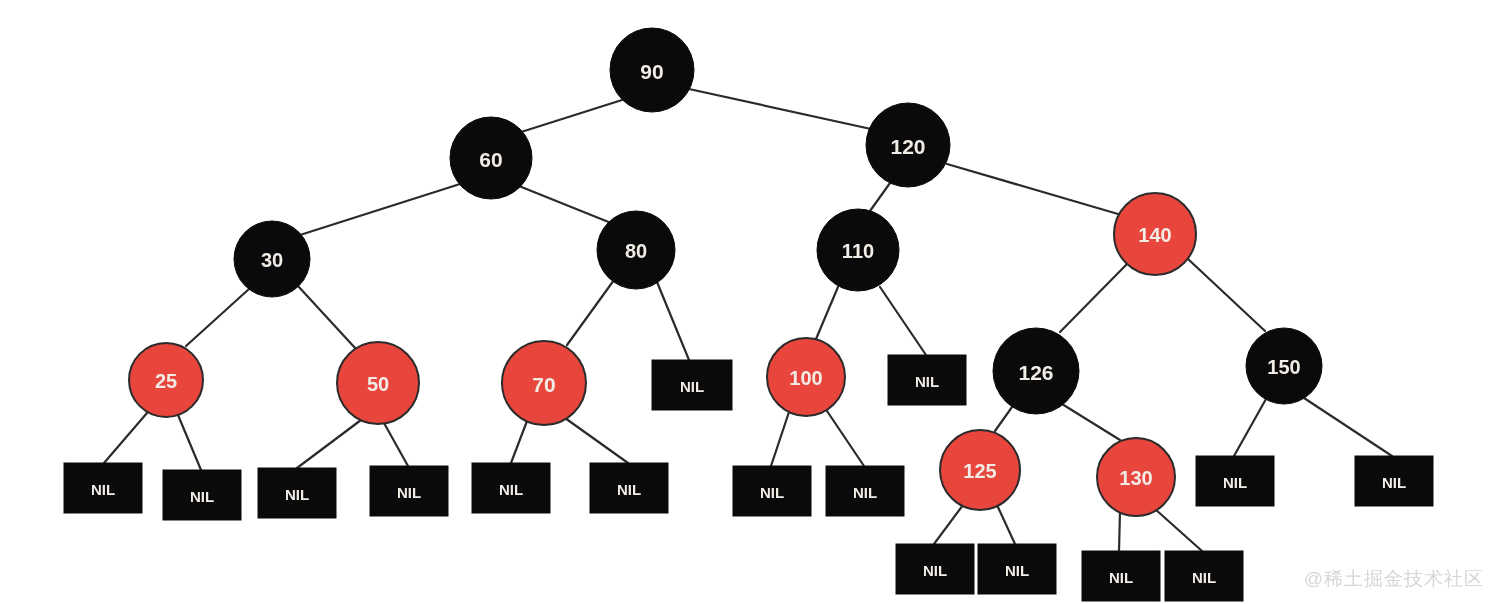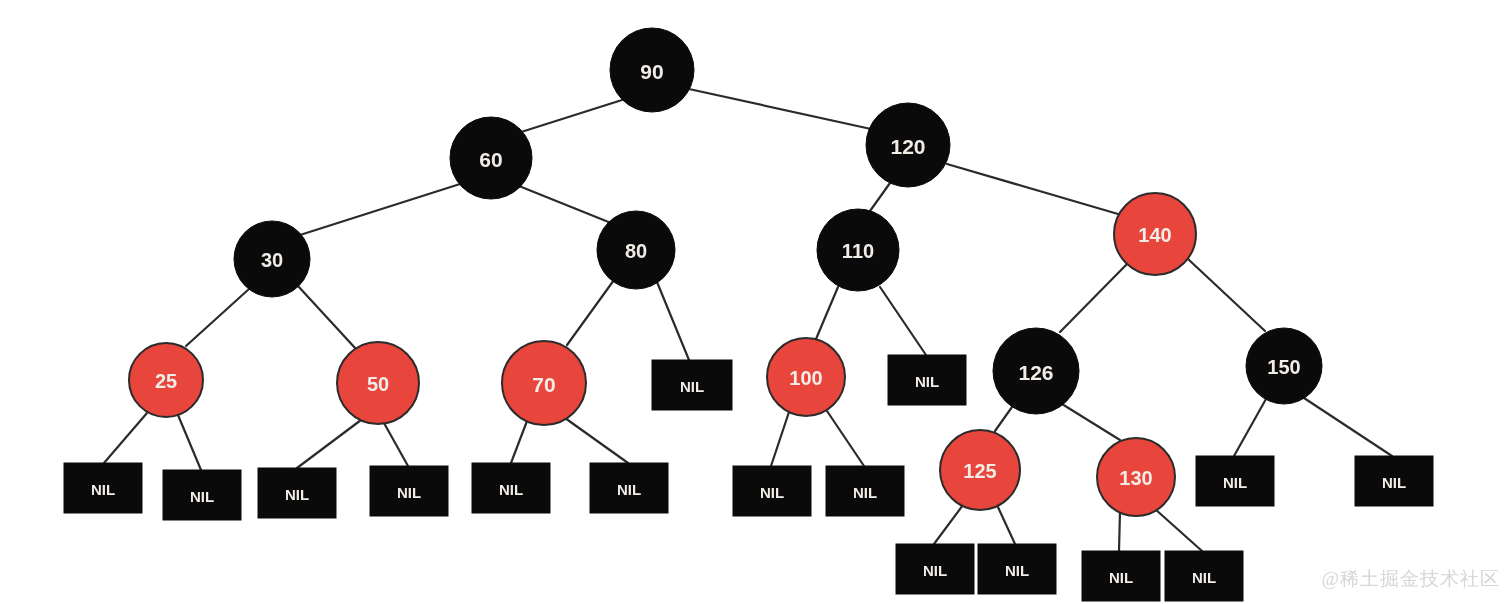--- a/index.html
+++ b/index.html
@@ -55,25 +55,25 @@
   .nil-label {
     fill: #f2ece7;
     font-family: "Liberation Sans", sans-serif;
     font-weight: 700;
     font-size: 15px;
     text-anchor: middle;
     dominant-baseline: central;
   }
   .watermark {
     position: absolute;
-    right: 12px;
+    right: 28px;
     bottom: 12px;
     color: #d6d6d6;
     font-size: 19px;
-    font-family: Liberation Serif, serif;
+    font-family: Liberation Sans, sans-serif;
     letter-spacing: 1px;
     white-space: nowrap;
     user-select: none;
   }
 </style>
 </head>
 <body>
 
 <div id="canvas-root">
   <svg id="tree-svg" viewBox="0 0 1512 604">

